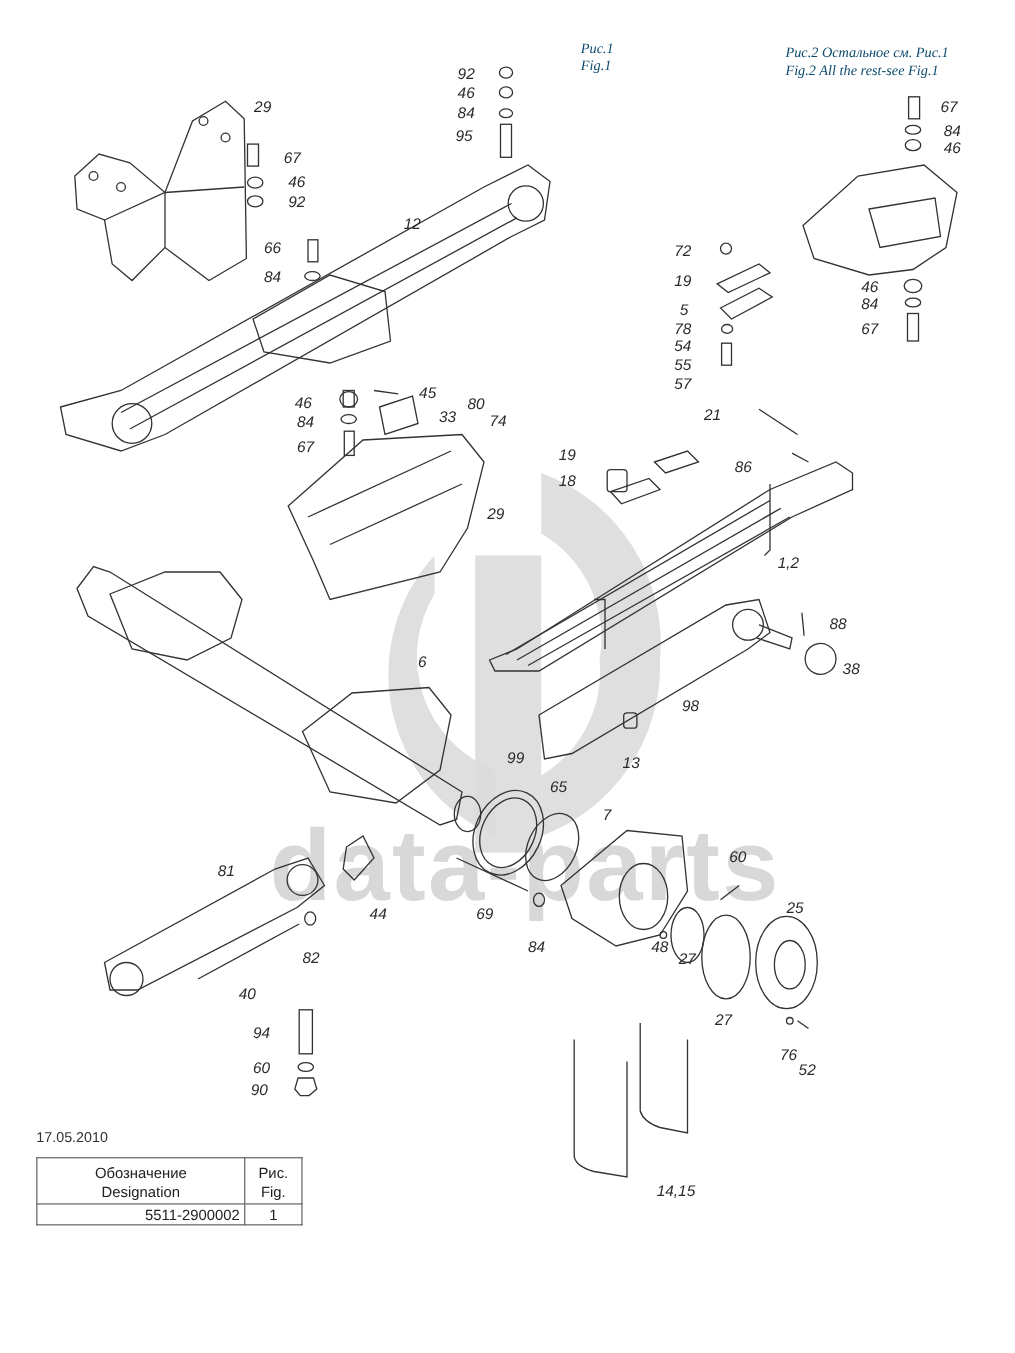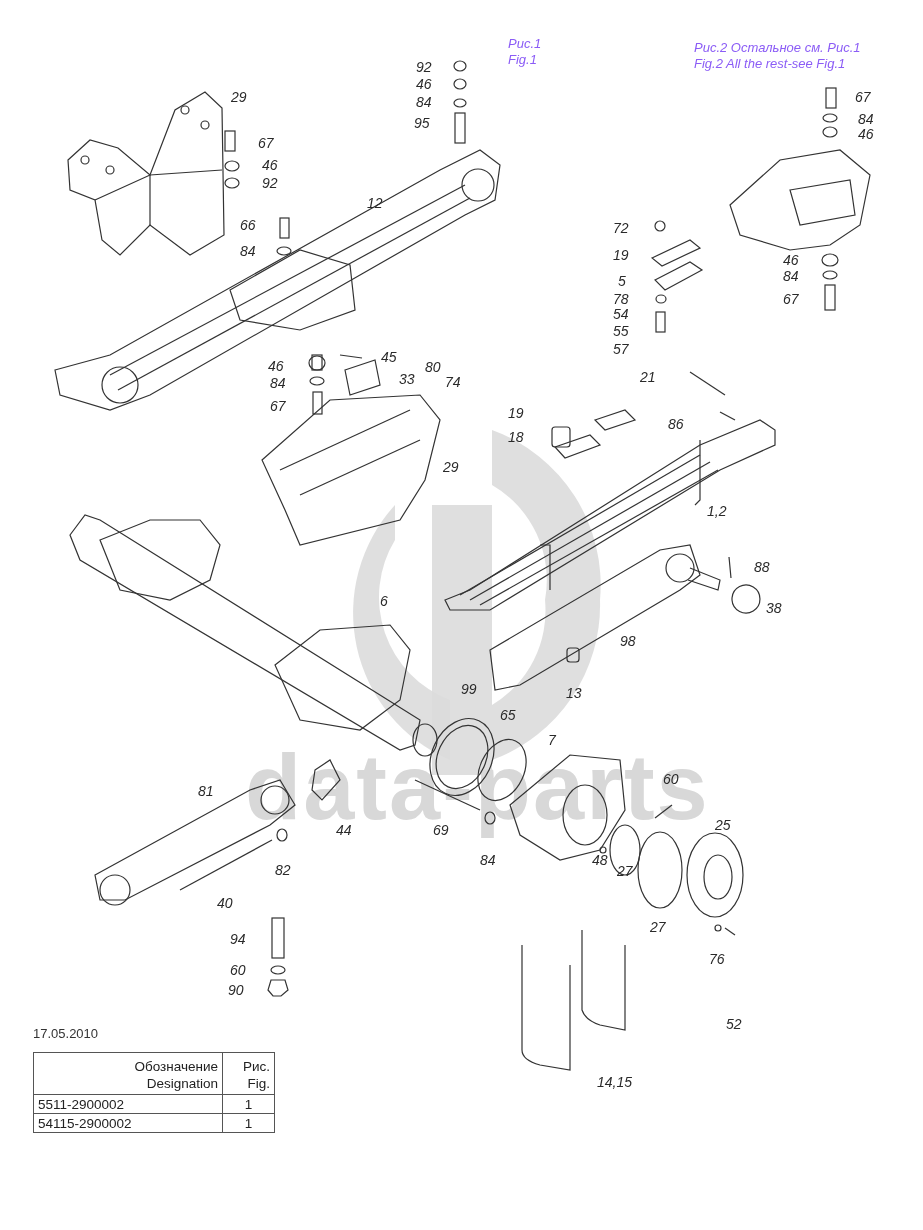--- a/index.html
+++ b/index.html
@@ -1,28 +1,28 @@
 <!DOCTYPE html>
 <html><head>
   <meta charset="utf-8">
   <style>
     html, body { margin: 0; padding: 0; background: #ffffff; }
     body { width: 923px; height: 1230px; position: relative; overflow: hidden;
            font-family: "Liberation Sans", sans-serif; color: #222; }
     .canvas { position: absolute; left: 0; top: 0; width: 923px; height: 1230px; }
     .lbl { position: absolute; font-style: italic; font-size: 14px; color: #2a2a2a;
            font-family: "Liberation Sans", sans-serif; line-height: 1; white-space: nowrap; }
-    .fig-caption { position: absolute; font-style: italic; font-size: 13px; color: #8b5cf6;
-           line-height: 16px; font-family: Liberation Sans, sans-serif; white-space: nowrap; }
+    .fig-caption { position: absolute; font-style: italic; font-size: 13px; color: #0c4a6e;
+           line-height: 16px; font-family: Liberation Serif, serif; white-space: nowrap; margin-left: 20px; }
     .date { position: absolute; left: 33px; top: 1026px; font-size: 13px; color: #333; }
     table.des { position: absolute; left: 33px; top: 1052px; border-collapse: collapse;
            font-size: 13.5px; color: #222; }
     table.des td, table.des th { border: 1px solid #555; padding: 0 4px; font-weight: normal; }
-    table.des th { text-align: right; line-height: 17px; padding-top: 5px; padding-bottom: 2px; }
-    table.des td.code { width: 180px; text-align: left; height: 18px; }
+    table.des th { text-align: center; line-height: 17px; padding-top: 5px; padding-bottom: 2px; }
+    table.des td.code { width: 180px; text-align: right; height: 18px; }
     table.des td.fig { width: 43px; text-align: center; }
     table.des tr.last td { height: 30px; vertical-align: top; }
     .watermark-text { position: absolute; left: 245px; top: 735px; font-size: 92px; font-weight: bold;
            color: #d8d8d8; letter-spacing: 2px; font-family: "Liberation Sans", sans-serif; }
   </style>
 </head>
 <body>
 
 <div class="canvas">
 
@@ -241,21 +241,21 @@
   <span class="lbl" style="left:336px;top:823px">44</span>
   <span class="lbl" style="left:433px;top:823px">69</span>
   <span class="lbl" style="left:480px;top:853px">84</span>
   <span class="lbl" style="left:275px;top:863px">82</span>
   <span class="lbl" style="left:217px;top:896px">40</span>
 
   <span class="lbl" style="left:592px;top:853px">48</span>
   <span class="lbl" style="left:617px;top:864px">27</span>
   <span class="lbl" style="left:650px;top:920px">27</span>
   <span class="lbl" style="left:709px;top:952px">76</span>
-  <span class="lbl" style="left:726px;top:1017px">52</span>
+  <span class="lbl" style="left:726px;top:965px">52</span>
 
   <span class="lbl" style="left:230px;top:932px">94</span>
   <span class="lbl" style="left:230px;top:963px">60</span>
   <span class="lbl" style="left:228px;top:983px">90</span>
   <span class="lbl" style="left:597px;top:1075px">14,15</span>
 
   <div class="date">17.05.2010</div>
 
   <table class="des">
     <tbody>
@@ -266,19 +266,15 @@
       </th>
       <th style="width:43px">
         <div>Рис.</div>
         <div>Fig.</div>
       </th>
     </tr>
     <tr>
       <td class="code">5511-2900002</td>
       <td class="fig">1</td>
     </tr>
-    <tr>
-      <td class="code">54115-2900002</td>
-      <td class="fig">1</td>
-    </tr>
   </tbody>
     </table>
 </div>
 
 </body></html>

